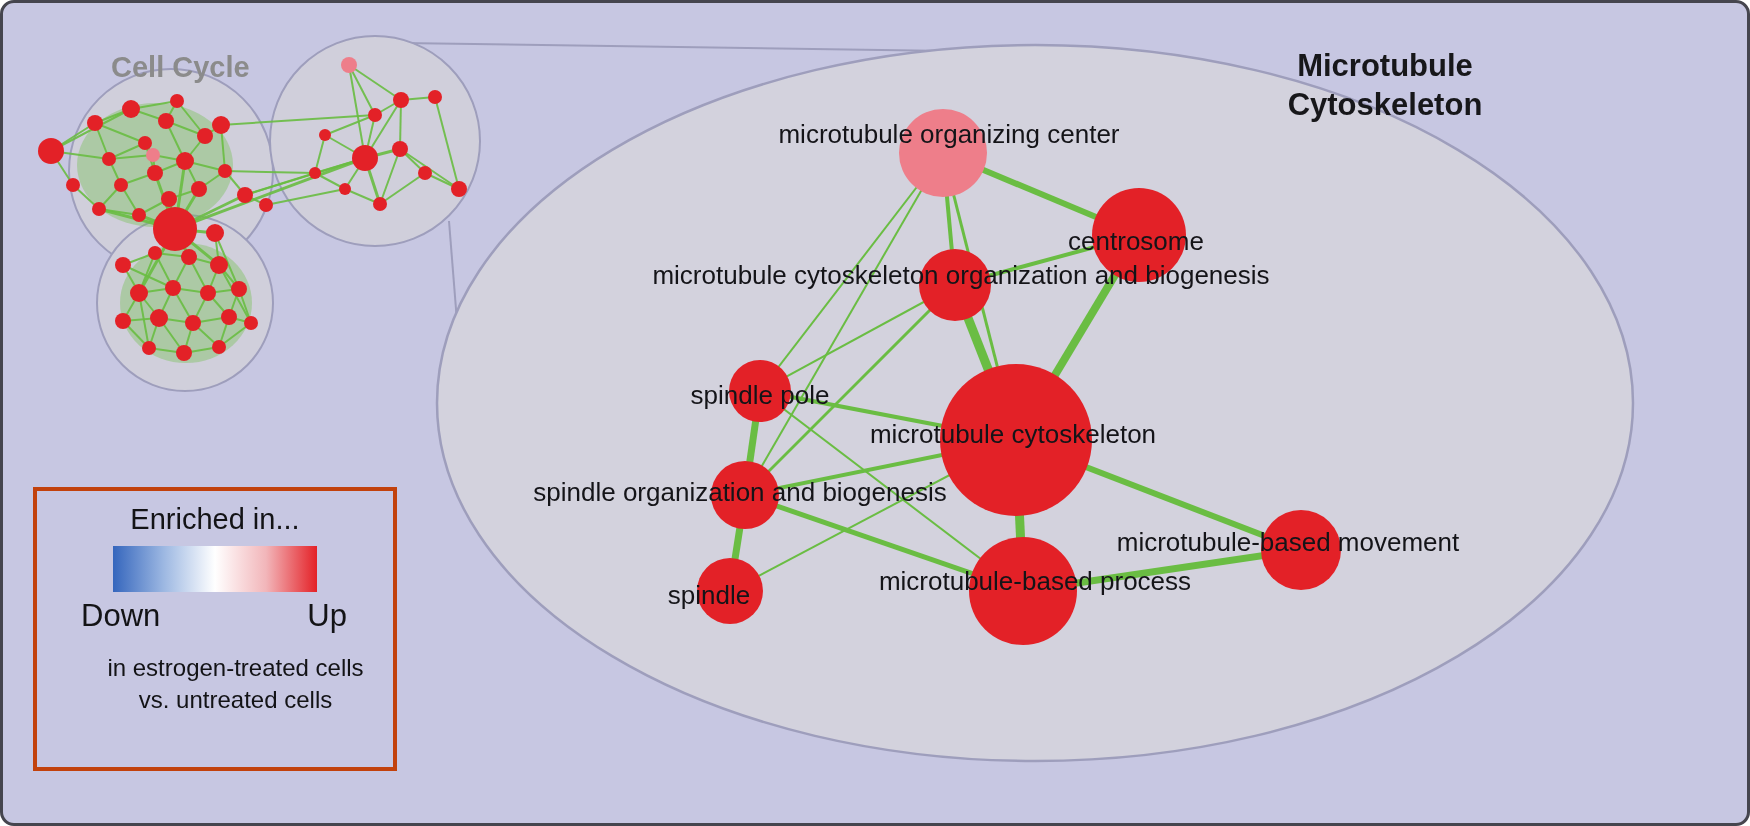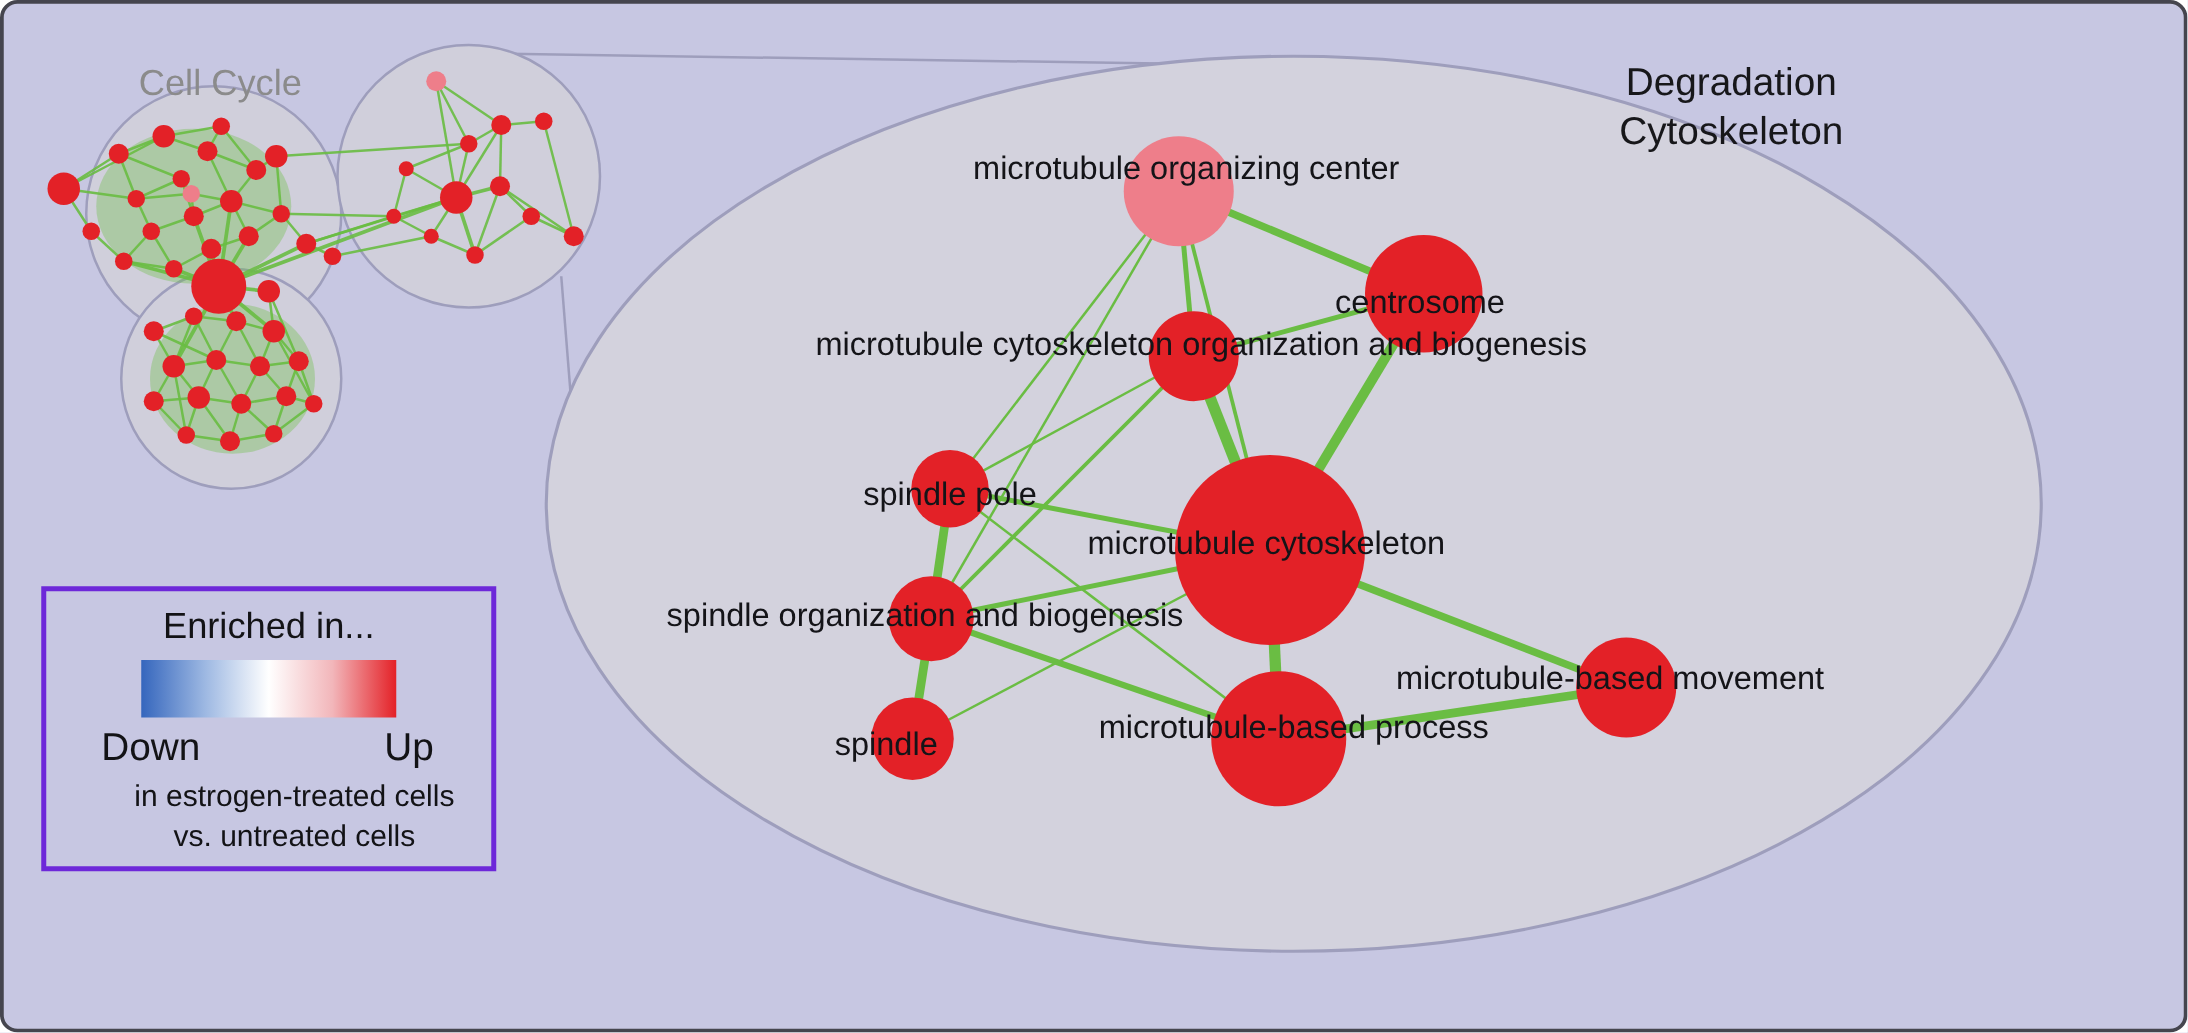--- a/index.html
+++ b/index.html
@@ -1,28 +1,28 @@
 <!DOCTYPE html>
 <html><head>
 <meta charset="utf-8">
 <style>
   html,body{margin:0;padding:0;background:#ffffff;}
   .canvas{position:relative;width:1750px;height:826px;background:#c7c7e2;
           border:3px solid #45454e;border-radius:14px;box-sizing:border-box;
           overflow:hidden;font-family:"Liberation Sans",sans-serif;}
   .net-svg{position:absolute;left:0;top:0;}
-  .overlay{position:absolute;}
+  .overlay{position:absolute;font-weight:bold;}
   .gray-label{color:#8b8b8b;font-size:29px;line-height:1.28;white-space:pre-line;}
   .title-label{color:#17171a;font-size:31px;line-height:1.25;white-space:pre-line;text-align:center;}
-  .legend-box{position:absolute;left:30px;top:466px;width:364px;height:228px;
-              border:4px solid #6d28d9;box-sizing:border-box;text-align:center;color:#131316;}
+  .legend-box{position:absolute;left:30px;top:484px;width:364px;height:284px;
+              border:4px solid #c2410c;box-sizing:border-box;text-align:center;color:#131316;}
   .legend-title{font-size:29px;margin-top:12px;}
   .legend-bar{width:204px;height:46px;margin:10px auto 6px auto;}
   .legend-row{display:flex;justify-content:space-between;padding:0 46px 0 44px;font-size:31px;}
-  .legend-sub{font-size:24px;line-height:1.35;margin-top:6px;padding-left:41px;}
+  .legend-sub{font-size:24px;line-height:1.35;margin-top:18px;padding-left:41px;}
   .node-label{font-family:"Liberation Sans",sans-serif;font-size:26px;fill:#141418;}
 </style>
 </head>
 <body>
 
 <div class="canvas">
 
   <svg id="net" class="net-svg" width="1750" height="826" viewBox="0 0 1750 826">
       <g>
         <line x1="398" y1="40" x2="1075" y2="50" stroke="#9e9ebc" stroke-width="2"></line>
@@ -240,21 +240,21 @@
         <text x="737" y="498" text-anchor="middle" class="node-label">spindle organization and biogenesis</text>
         <text x="1285" y="548" text-anchor="middle" class="node-label">microtubule-based movement</text>
         <text x="1032" y="587" text-anchor="middle" class="node-label">microtubule-based process</text>
         <text x="706" y="601" text-anchor="middle" class="node-label">spindle</text>
       </g>
     </svg>
 
   <div class="overlay gray-label" style="left:108px;top:46px;">Cell Cycle</div>
 
 
-  <div class="overlay title-label" style="left:1262px;top:44px;width:240px;">Degradation
+  <div class="overlay title-label" style="left:1262px;top:44px;width:240px;">Microtubule
 Cytoskeleton</div>
 
   <div class="legend-box">
     <div class="legend-title">Enriched in...</div>
     <div class="legend-bar" style="background: linear-gradient(to right, rgb(53, 102, 189), rgb(157, 184, 226), rgb(255, 255, 255), rgb(242, 182, 186), rgb(228, 33, 39));"></div>
     <div class="legend-row">
       <span>Down</span>
       <span>Up</span>
     </div>
     <div class="legend-sub">

